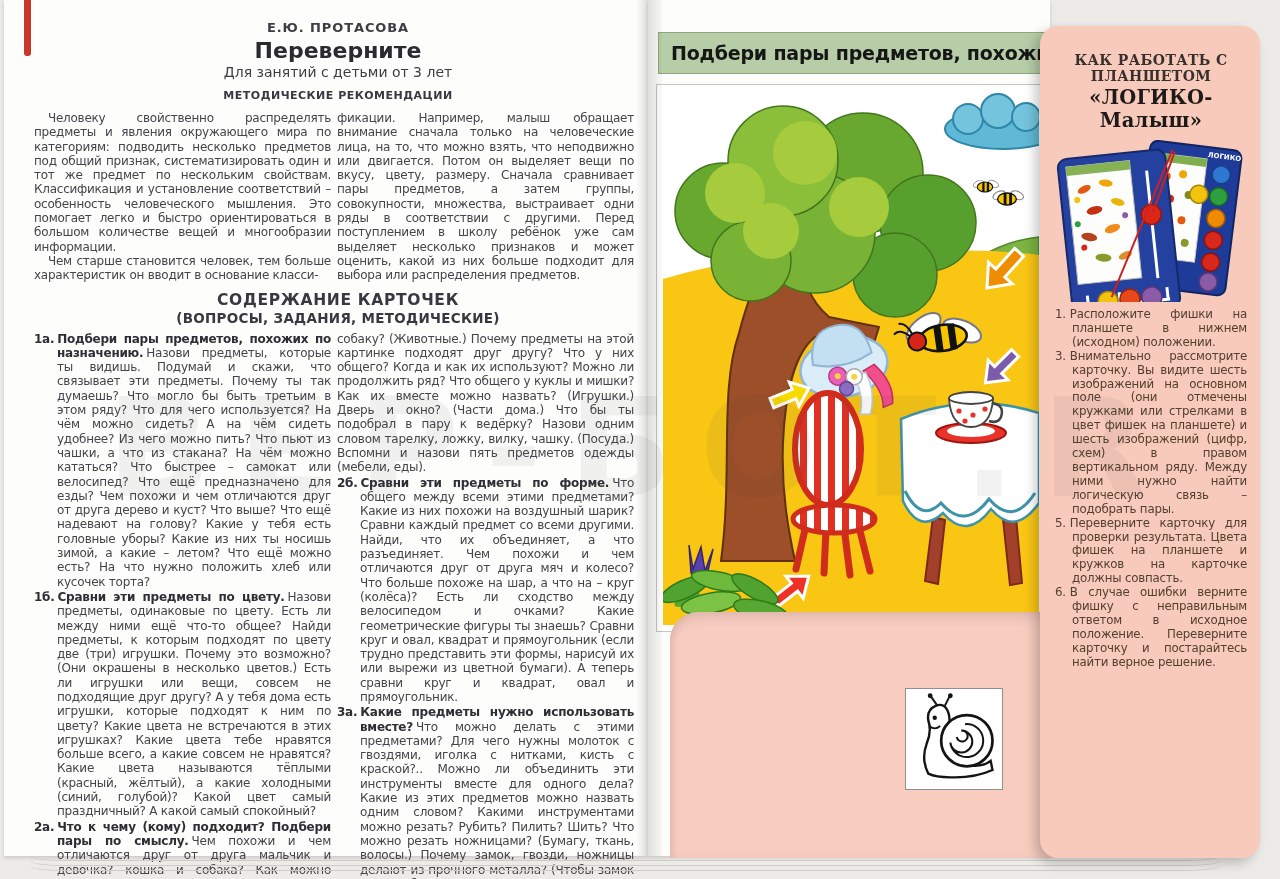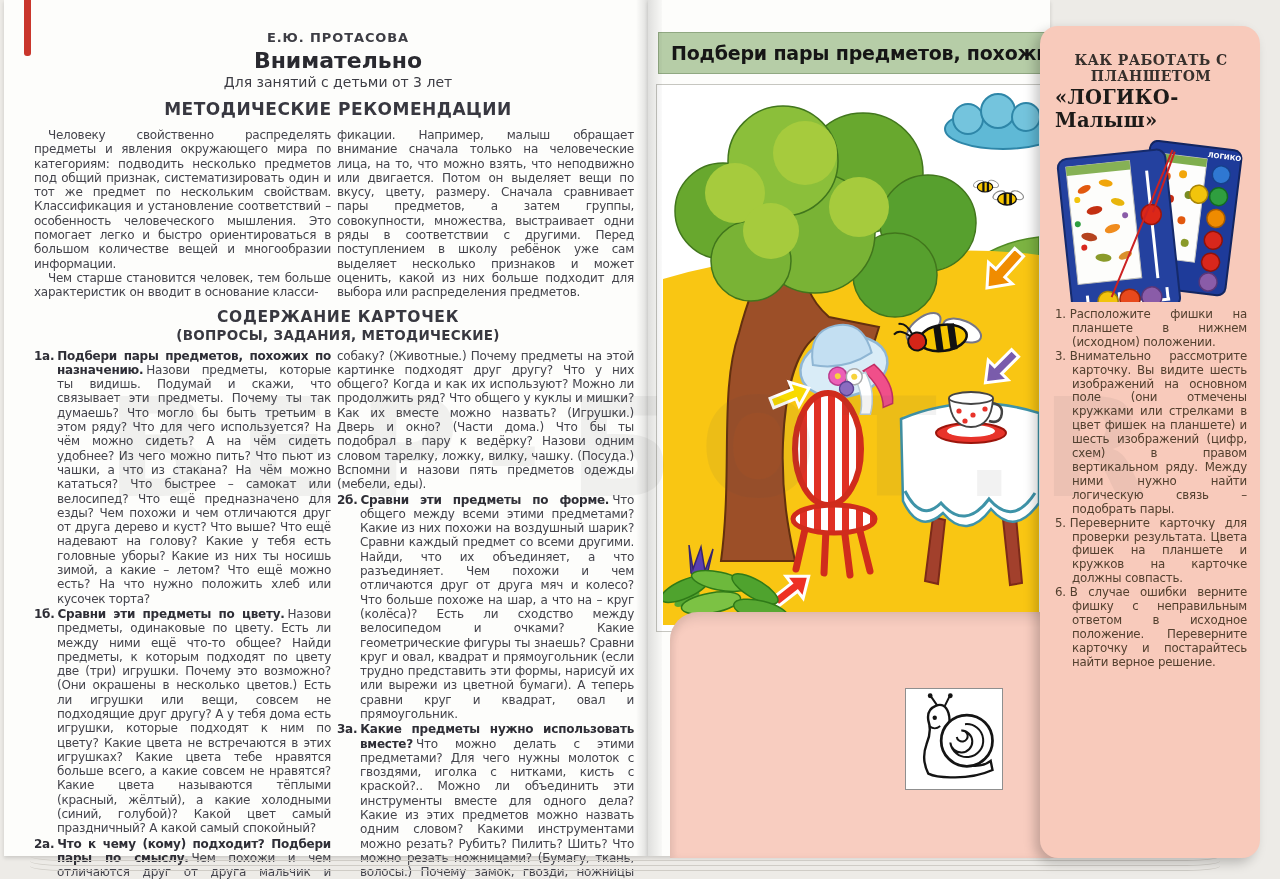--- a/index.html
+++ b/index.html
@@ -8,25 +8,25 @@
   
   .page{position:absolute;background:#fdfdfb;}
   .page-left{left:4px;top:0;width:644px;height:856px;padding:0 6px 0 30px;box-sizing:border-box;box-shadow:0 2px 4px rgba(0,0,0,.15);}
   .page-right{left:648px;top:0;width:402px;height:856px;box-shadow:0 2px 4px rgba(0,0,0,.15);}
   .gutter{position:absolute;left:636px;top:0;width:26px;height:856px;background:linear-gradient(to right,rgba(0,0,0,0) 0%,rgba(0,0,0,.12) 45%,rgba(0,0,0,.02) 100%);z-index:6;}
   .cover-edge{position:absolute;left:24px;top:0;width:7px;height:56px;background:#c9362c;border-radius:0 0 3px 3px;z-index:2;}
   .page-stack{position:absolute;left:30px;top:856px;width:1190px;height:18px;z-index:1;}
   .page-stack .edge{height:4px;border-bottom:1px solid #cfccc6;border-radius:0 0 40px 40px/0 0 6px 6px;}
 
   
-  .lp-header{text-align:center;padding-top:30px;}
+  .lp-header{text-align:center;padding-top:20px;}
   .author{font-size:13px;font-weight:600;letter-spacing:.9px;color:#3d3d44;}
   .title{font-size:22px;font-weight:700;color:#2a2a30;margin-top:3px;}
   .subtitle{font-size:14px;color:#3d3d44;margin-top:1px;}
-  .method-heading{font-size:17px;font-weight:600;letter-spacing:.5px;color:#383840;margin-top:9px;}
+  .method-heading{font-size:11px;font-weight:600;letter-spacing:.5px;color:#383840;margin-top:9px;}
   .cols{display:flex;gap:6px;}
   .col{width:297px;}
   .body{font-size:12px;line-height:14.3px;letter-spacing:-.25px;color:#44444c;text-align:justify;margin:0;}
   .ind{text-indent:14px;}
   .intro-cols{margin-top:9px;}
   .contents-block{text-align:center;margin-top:8px;margin-bottom:6px;}
   .contents-heading{font-size:15.5px;font-weight:600;letter-spacing:.7px;color:#383840;}
   .contents-sub{font-size:13.5px;font-weight:600;letter-spacing:.3px;color:#383840;margin-top:1px;}
   .item{font-size:12px;line-height:14.3px;letter-spacing:-.25px;color:#44444c;text-align:justify;padding-left:23px;text-indent:-23px;margin:0 0 1px 0;}
   .item .inum{font-weight:700;color:#2e2e36;margin-right:3px;}
@@ -39,40 +39,40 @@
   .card{position:absolute;left:8px;top:84px;width:390px;height:548px;background:#fff;border:1px solid #c6c6c0;box-sizing:border-box;padding:6px;z-index:4;}
   .card svg{display:block;width:100%;height:100%;}
 
   
   .flap{position:absolute;left:670px;top:612px;width:392px;height:246px;background:#f8cdc0;border-radius:28px 0 0 0;box-shadow:inset 0 8px 10px rgba(0,0,0,.07), inset 4px 0 6px rgba(0,0,0,.05);z-index:10;}
   .snail-box{position:absolute;left:235px;top:76px;width:98px;height:102px;background:#fff;border:1px solid #8f8f8f;box-sizing:border-box;padding:4px;}
 
   
   .sidebar{position:absolute;left:1040px;top:26px;width:220px;height:832px;background:#f8cabb;border-radius:18px;box-shadow:-5px 5px 12px rgba(0,0,0,.22);z-index:20;box-sizing:border-box;padding:26px 13px 10px 15px;}
   .sb-title1{font-family:"DejaVu Serif",serif;font-size:14px;letter-spacing:.4px;color:#37302c;text-align:center;font-weight:600;}
-  .sb-title2{font-family:"DejaVu Serif",serif;font-size:19.5px;letter-spacing:.3px;color:#1d1a18;font-weight:700;margin-top:2px;}
+  .sb-title2{font-family:"DejaVu Serif",serif;font-size:19.5px;letter-spacing:.3px;color:#1d1a18;text-align:center;font-weight:700;margin-top:2px;}
   .tablets{margin:8px auto 6px auto;width:196px;height:162px;}
   .steps{margin-top:4px;}
   .step{font-size:11.8px;line-height:13.9px;letter-spacing:-.2px;color:#53402f;text-align:justify;padding-left:17px;text-indent:-17px;margin:0;}
   .step .snum{margin-right:4px;}
 
   
   .watermark{position:absolute;left:0;top:368px;width:1280px;text-align:center;font-size:138px;font-weight:800;letter-spacing:26px;color:#4e4e4e;opacity:.065;z-index:30;pointer-events:none;white-space:nowrap;}
 </style>
 </head>
 <body>
 
 <div class="book">
 
   <div class="cover-edge"></div>
 
   <div class="page page-left">
     <div class="lp-header">
       <div class="author">Е.Ю. ПРОТАСОВА</div>
-      <div class="title">Внимательно</div>
+      <div class="title">Переверните</div>
       <div class="subtitle">Для занятий с детьми от 3 лет</div>
       <div class="method-heading">МЕТОДИЧЕСКИЕ РЕКОМЕНДАЦИИ</div>
     </div>
 
     <div class="cols intro-cols">
       <div class="col">
         <p class="body ind">Человеку свойственно распределять предметы и явления окружающего мира по категориям: подводить несколько предметов под общий признак, систематизировать один и тот же предмет по нескольким свойствам. Классификация и установление соответствий – особенность человеческого мышления. Это помогает легко и быстро ориентироваться в большом количестве вещей и многообразии информации.</p>
         <p class="body ind">Чем старше становится человек, тем больше характеристик он вводит в основание класси-</p>
       </div>
       <div class="col">

